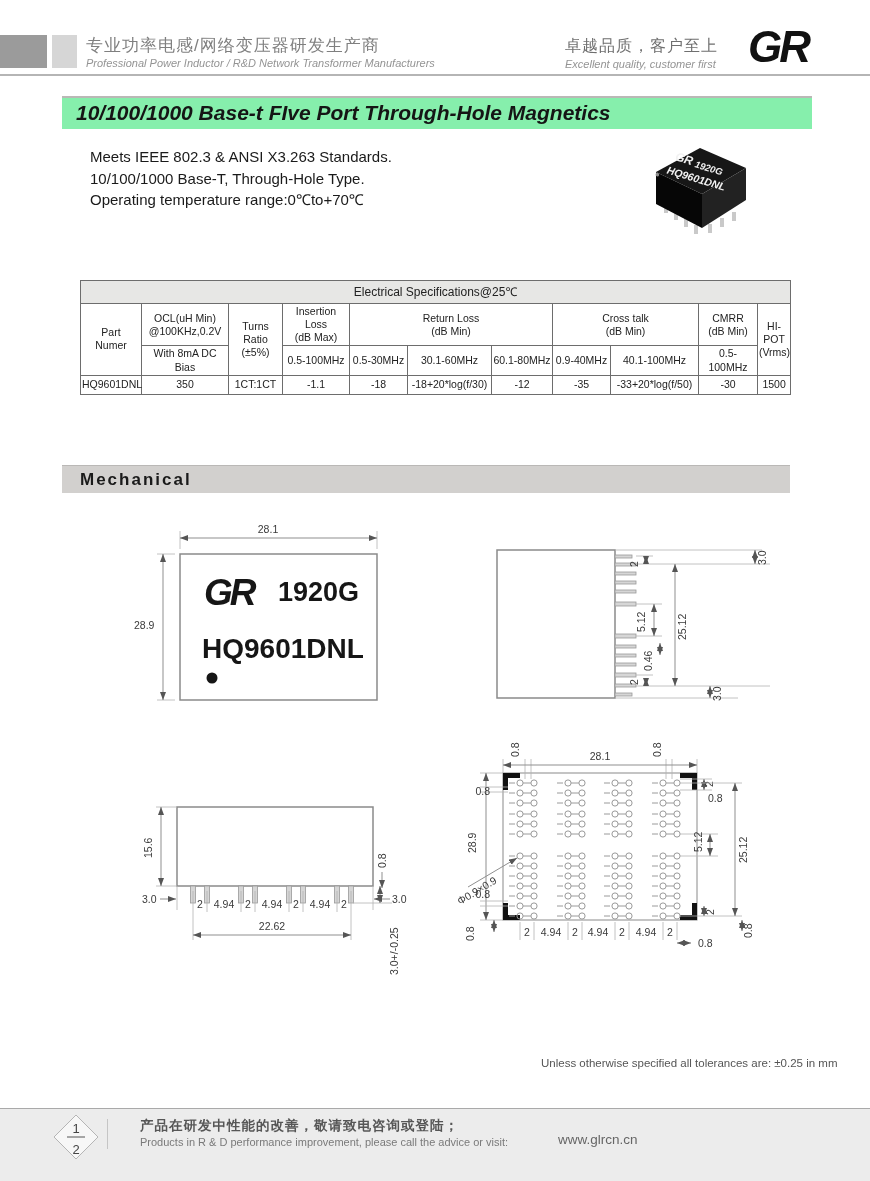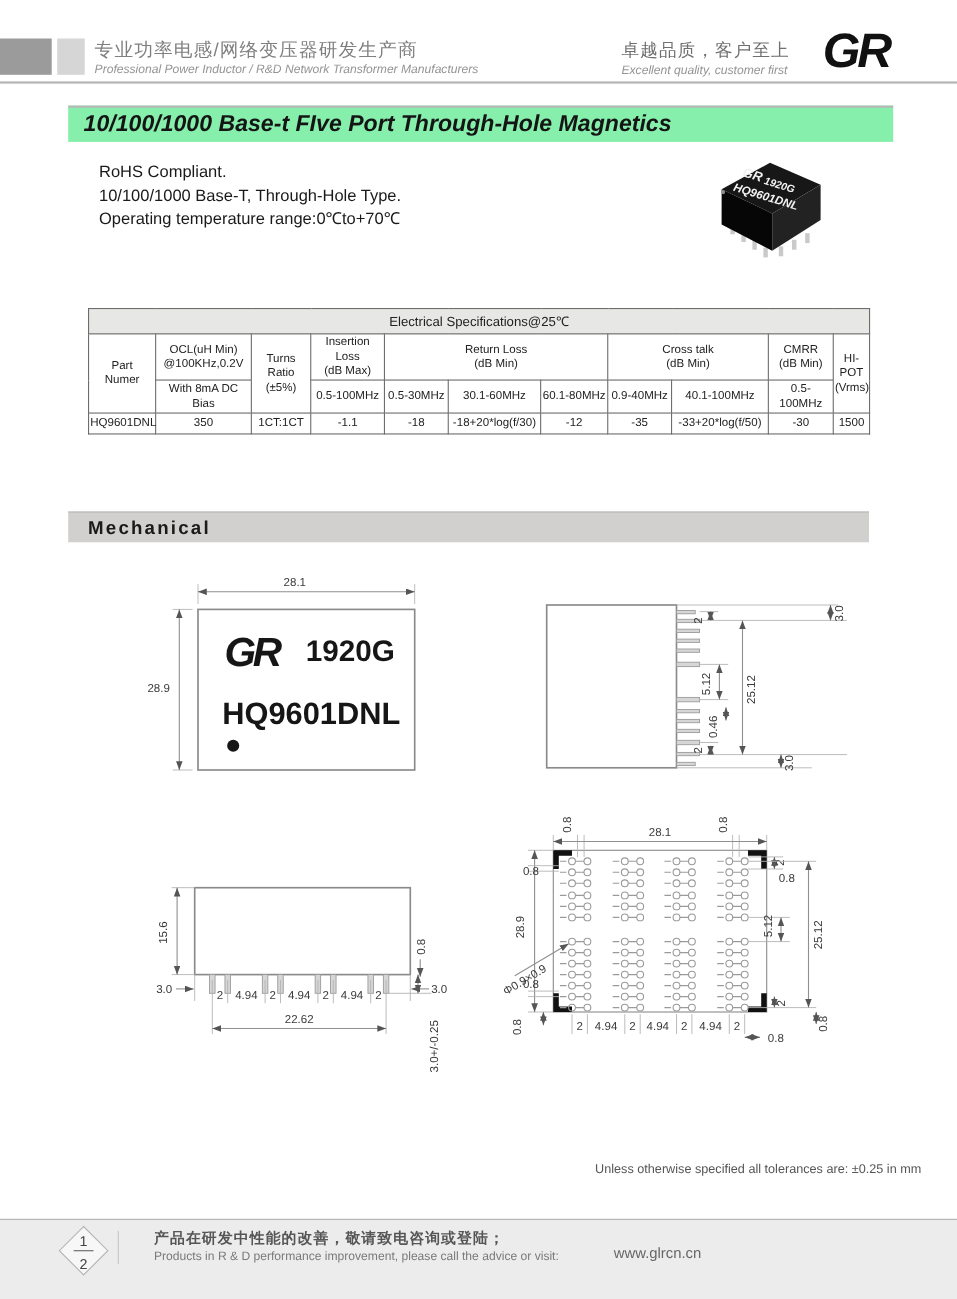--- a/index.html
+++ b/index.html
@@ -82,21 +82,21 @@
 
 <div class="abs logo-text" style="left:748px;top:22px;">GR</div>
 
 <div class="abs header-rule" style="left:0;top:74px;width:870px;height:2px;"></div>
 
 <div class="abs title-bar" style="left:62px;top:96px;width:750px;height:31px;">
   <h1>10/100/1000 Base-t FIve Port Through-Hole Magnetics</h1>
 </div>
 
 <ul class="abs features" style="left:90px;top:146px;">
-  <li>RoHS Compliant.</li>
+  <li>Meets IEEE 802.3 &amp; ANSI X3.263 Standards.</li>
   <li>10/100/1000 Base-T, Through-Hole Type.</li>
   <li>Operating temperature range:0℃to+70℃</li>
 </ul>
 
 <svg class="abs" style="left:646px;top:138px;" width="108" height="98" viewBox="0 0 108 98">
 
   <g>
     <rect x="18" y="66" width="4" height="9" fill="#c9c9c9"></rect>
     <rect x="28" y="73" width="4" height="9" fill="#c9c9c9"></rect>
     <rect x="38" y="80" width="4" height="9" fill="#c9c9c9"></rect>

